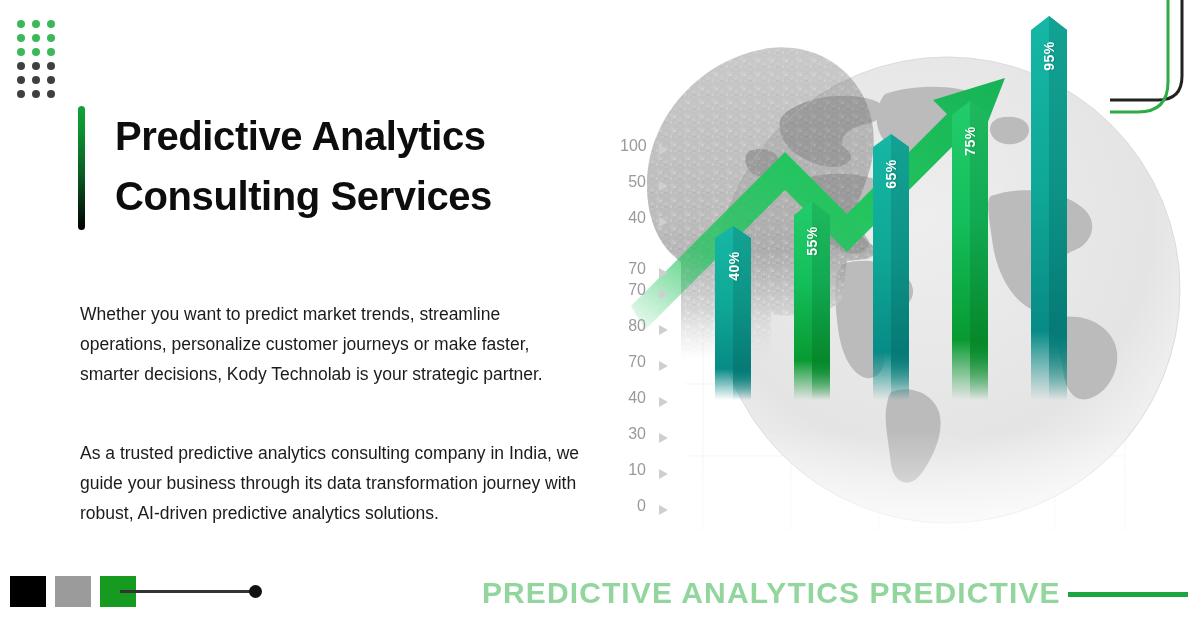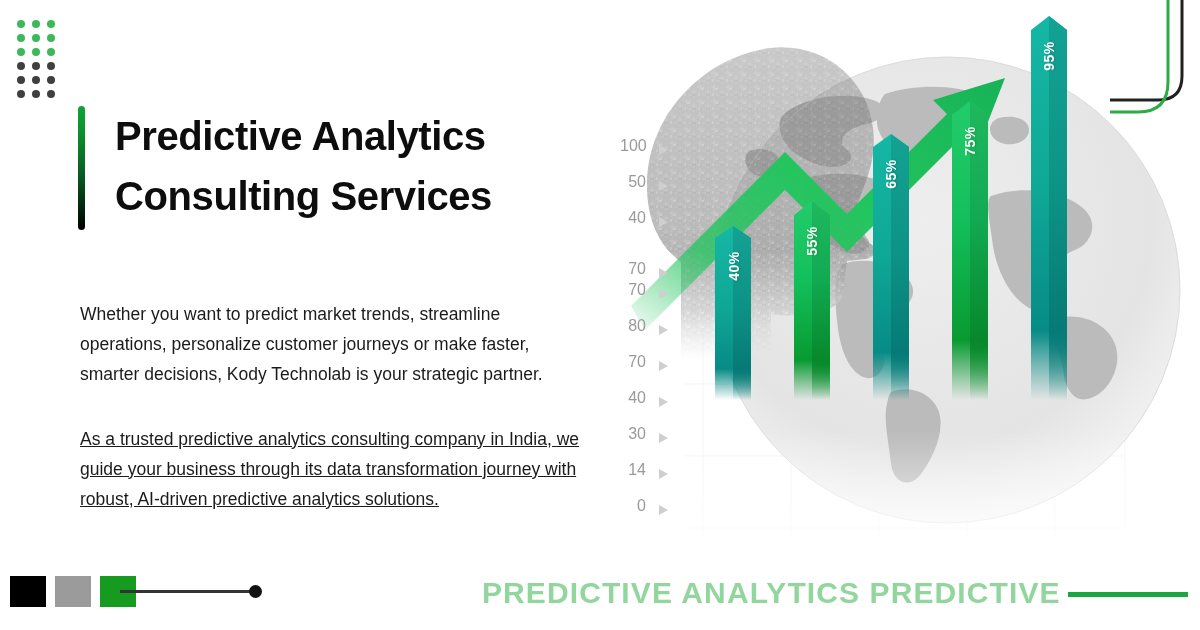--- a/index.html
+++ b/index.html
@@ -22,21 +22,21 @@
   .title-block{position:absolute;left:78px;top:106px;display:flex;gap:30px;}
   .accent-bar{width:7px;height:124px;border-radius:4px;
      background:linear-gradient(180deg,#10a335 0%,#0c8f2e 22%,#0a5c23 55%,#000000 100%);flex:0 0 auto;}
   h1.headline{margin:0;font-size:40px;line-height:60px;font-weight:700;color:#0d0d0d;
       letter-spacing:-0.4px;white-space:nowrap;}
   h1.headline span{display:block;}
 
   .para{position:absolute;left:80px;width:500px;font-size:17.5px;line-height:30px;
         color:#1b1b1b;font-weight:400;}
   .para.p1{top:281px;}
-  .para.p2{top:406px;text-decoration:underline;}
+  .para.p2{top:420px;}
 
   
   .swatches{position:absolute;left:10px;top:576px;display:flex;align-items:center;}
   .swatches .sw{width:36px;height:31px;margin-right:9px;}
   .rule-line{position:absolute;left:120px;top:590px;width:133px;height:3px;background:#333;}
   .rule-dot{position:absolute;left:249px;top:585px;width:13px;height:13px;border-radius:50%;background:#111;}
 
   
   .banner{position:absolute;left:482px;top:576px;font-size:30px;font-weight:700;
           letter-spacing:1.1px;color:#92d69d;}
@@ -301,20 +301,20 @@
     </div>
   <div class="tick" style="top:389px">
     <span class="num">40</span>
     <span class="tri"></span>
     </div>
   <div class="tick" style="top:425px">
     <span class="num">30</span>
     <span class="tri"></span>
     </div>
   <div class="tick" style="top:461px">
-    <span class="num">14</span>
+    <span class="num">10</span>
     <span class="tri"></span>
     </div>
   <div class="tick" style="top:497px">
     <span class="num">0</span>
     <span class="tri"></span>
     </div>
 </div>
 
 </body></html>

